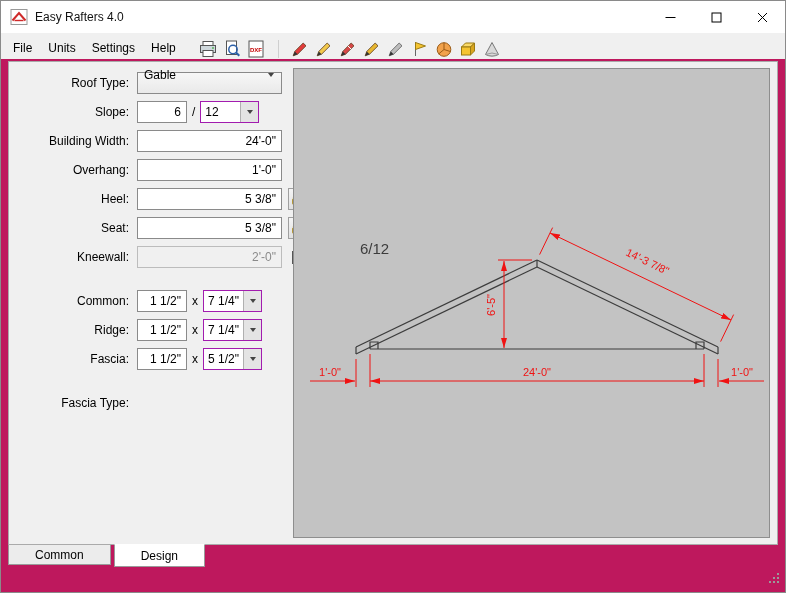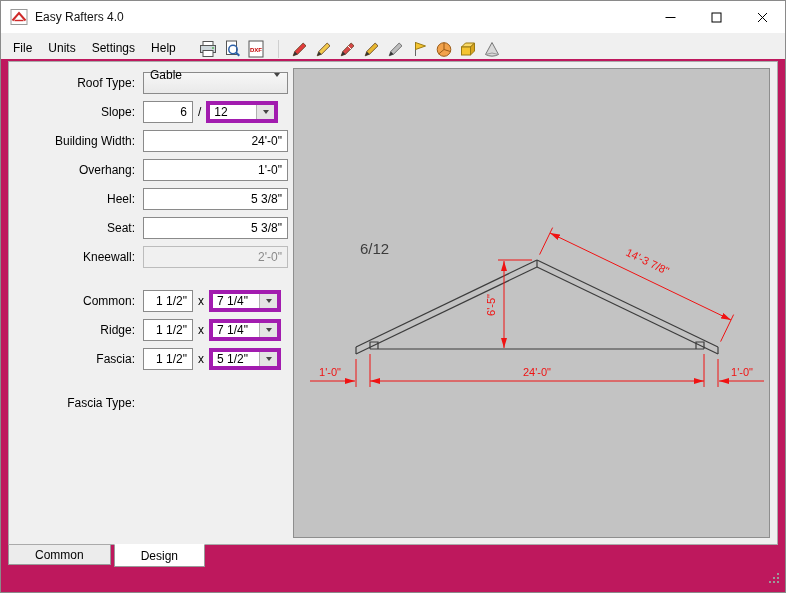--- a/index.html
+++ b/index.html
@@ -17,33 +17,33 @@
   .menubar{height:26px;display:flex;align-items:flex-end;padding-left:4px;background:#f0f0f0;}
   .menu-item{padding:4px 8px;cursor:default;}
   .toolbar{display:flex;align-items:center;margin-left:14px;gap:3px;}
   .ticon{width:21px;height:21px;display:flex;align-items:center;justify-content:center;}
   .tsep{width:1px;height:18px;background:#cfcfcf;margin:0 8px;}
 
   
   .content{position:absolute;left:7px;top:60px;width:770px;height:484px;box-sizing:border-box;border:1px solid #aaaaaa;background:#f0f0f0;}
 
   
-  .form{position:absolute;left:18px;top:10px;width:284px;}
+  .form{position:absolute;left:12px;top:10px;width:284px;}
   .row{display:flex;align-items:center;height:22px;margin-bottom:7px;}
   .gap{height:15px;}
   .lbl{width:108px;text-align:right;padding-right:8px;flex:0 0 auto;}
   .input{height:22px;box-sizing:border-box;border:1px solid #8a8a8a;background:#fff;padding:0 5px;font:12px "Liberation Sans",sans-serif;text-align:right;}
   .w145{width:145px;}
   .w50{width:50px;}
   .input.disabled{background:#f0f0f0;color:#8a8a8a;border-color:#bcbcbc;}
   .sep{margin:0 5px;}
   .chev{width:0;height:0;border-left:3.5px solid transparent;border-right:3.5px solid transparent;border-top:4.5px solid #444;}
   .combo{display:flex;align-items:center;height:22px;box-sizing:border-box;border:1px solid #8a8a8a;background:linear-gradient(#f7f7f7,#e9e9e9);padding:0 7px 16px 6px;width:145px;}
   .combo .combo-val{flex:1;text-align:left;}
-  .combo-edit{display:flex;height:22px;box-sizing:border-box;border:4px solid #a21caf;background:#fff;width:72px;}
+  .combo-edit{display:flex;height:22px;box-sizing:border-box;border:1px solid #a21caf;background:#fff;width:59px;}
   .ce-val{flex:1;display:flex;align-items:center;padding:0 4px;}
   .ce-btn{width:17px;display:flex;align-items:center;justify-content:center;background:#e4e4e4;border-left:1px solid #b0b0b0;}
   .lockbtn{width:23px;height:22px;margin-left:6px;box-sizing:border-box;border:1px solid #9f9f9f;background:linear-gradient(#f5f5f5,#e1e1e1);display:flex;align-items:center;justify-content:center;}
   .checkbox{width:13px;height:13px;margin-left:10px;box-sizing:border-box;border:1px solid #555;background:#fff;}
 
   
   .canvas{position:absolute;left:284px;top:6px;width:477px;height:470px;box-sizing:border-box;border:1px solid #8e8e8e;background:#c3c3c3;}
   .canvas svg{display:block;width:100%;height:100%;}
 
   

